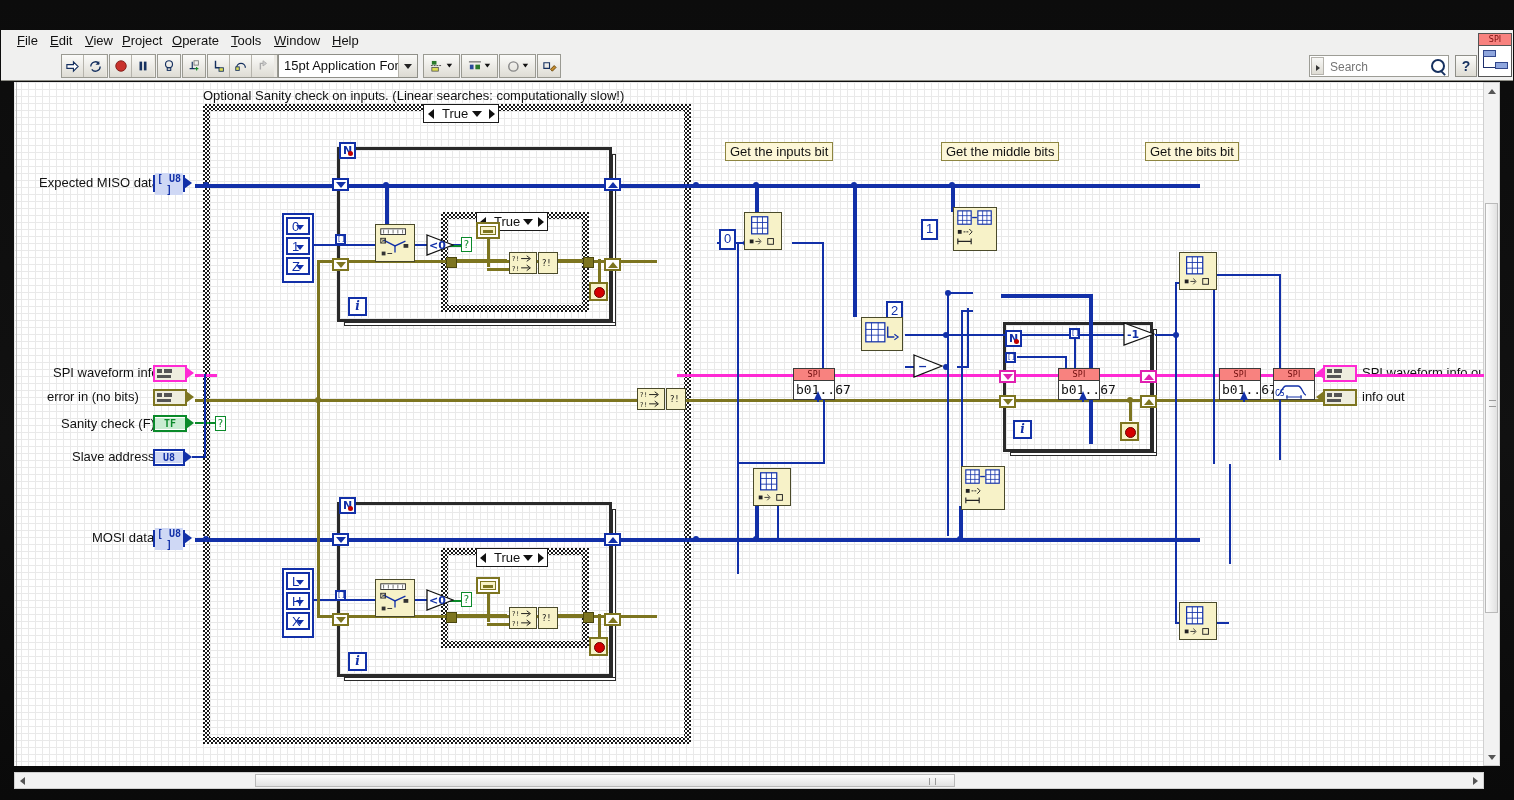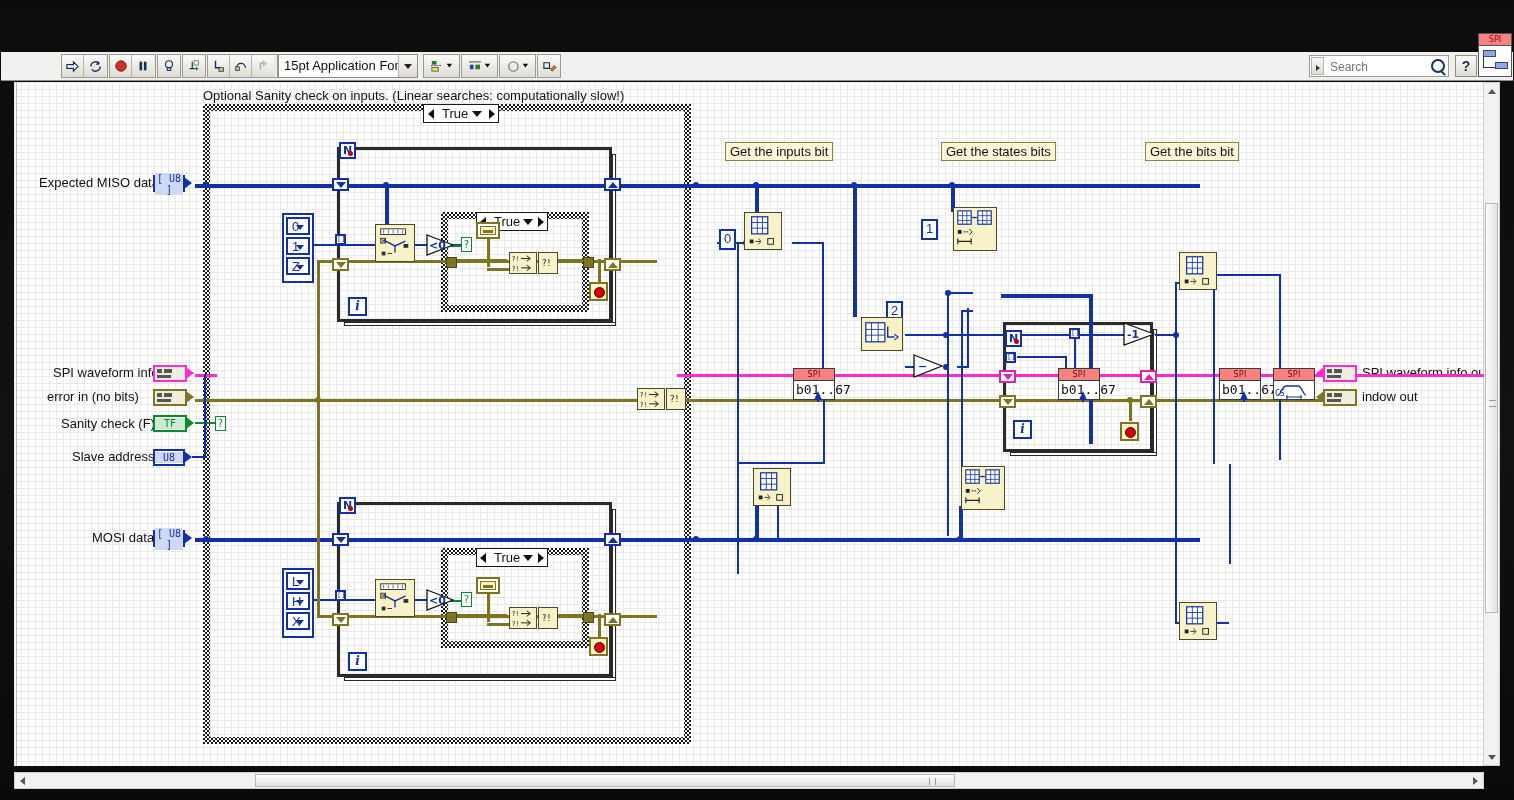--- a/index.html
+++ b/index.html
@@ -185,21 +185,21 @@
   .w.gh{height:2px;background:#0a8a2a;}
   .dashp{background-image:repeating-linear-gradient(90deg,#ff2ad4 0 5px,#fff 5px 8px);background-color:transparent;}
   .dasho{background-image:repeating-linear-gradient(90deg,#7d7520 0 5px,#fff 5px 8px);background-color:transparent;}
   .dashg{background-image:repeating-linear-gradient(90deg,#0a8a2a 0 3px,transparent 3px 6px);background-color:transparent;}
   .junc{position:absolute;width:6px;height:6px;border-radius:50%;background:#1230a8;z-index:5;}
   .junco{position:absolute;width:6px;height:6px;border-radius:50%;background:#7d7520;z-index:5;}
 
   
   .term{position:absolute;height:17px;box-sizing:border-box;display:flex;align-items:center;
         z-index:6;background:#fff;font-family:"DejaVu Sans Mono",monospace;font-size:10px;}
-  .term .tt{flex:1;text-align:center;font-weight:normal;letter-spacing:0px;}
+  .term .tt{flex:1;text-align:center;font-weight:bold;letter-spacing:0px;}
   .term.u8{border:2px solid #1230a8;color:#1230a8;}
   .term.u8 .tt{background:#cfd8f5;}
   .term.arru8{border:2px solid #1230a8;color:#1230a8;}
   .term.arru8 .tt{background:#cfd8f5;}
   .term.clpink{border:2px solid #ff2ad4;}
   .term.clolive{border:2px solid #7d7520;}
   .term.tf{border:2px solid #0a8a2a;color:#0a8a2a;}
   .term.tf .tt{background:#c9ecd2;}
   .cluster{width:100%;height:100%;position:relative;background:#efeedf;}
   .cluster .c1{position:absolute;left:2px;top:2px;width:5px;height:4px;background:#555;}
@@ -256,20 +256,30 @@
   .strk .inn{position:absolute;left:2px;top:2px;right:2px;bottom:2px;background:#f7f2c8;
       border:1px solid #7d7520;box-sizing:border-box;}
   .strk .inn:after{content:"";position:absolute;left:2px;top:3px;right:2px;height:3px;background:#7d7520;}
 </style>
 </head>
 <body>
 
 <div id="app">
 
 
+  <div class="menubar">
+    <div class="mi" style="left:16px"><u>F</u>ile</div>
+    <div class="mi" style="left:49px"><u>E</u>dit</div>
+    <div class="mi" style="left:84px"><u>V</u>iew</div>
+    <div class="mi" style="left:121px"><u>P</u>roject</div>
+    <div class="mi" style="left:171px"><u>O</u>perate</div>
+    <div class="mi" style="left:230px"><u>T</u>ools</div>
+    <div class="mi" style="left:273px"><u>W</u>indow</div>
+    <div class="mi" style="left:331px"><u>H</u>elp</div>
+  </div>
 
   <div class="toolbar">
 
     <div class="tgrp" style="left:60px;width:47px">
       <div class="tbtn">
         <span class="glyph">
           <svg width="15" height="15" viewBox="0 0 16 16">
               <path d="M2 6h7V3l5 5-5 5v-3H2z" fill="#fff" stroke="#15305f" stroke-width="1.2"></path>
             </svg>
         </span>
@@ -427,21 +437,21 @@
   <div class="cwrap">
 
     <div class="lab" style="left:186px;top:6px">Optional Sanity check on inputs. (Linear searches: computationally slow!)</div>
     <div class="lab" style="left:320px;top:50px">Search for illegal values</div>
     <div class="lab" style="left:261px;top:115px">Drive states</div>
     <div class="lab" style="left:425px;top:113px">Illegal value found?</div>
     <div class="lab" style="left:199px;top:469px">Compare states</div>
     <div class="lab" style="left:425px;top:449px">Illegal value found?</div>
 
     <div class="freelabel" style="left:708px;top:60px">Get the inputs bit</div>
-    <div class="freelabel" style="left:924px;top:60px">Get the states bits</div>
+    <div class="freelabel" style="left:924px;top:60px">Get the middle bits</div>
     <div class="freelabel" style="left:1128px;top:60px">Get the bits bit</div>
 
     <div class="casest" style="left:186px;top:22px;width:488px;height:640px">
       <div class="frame"></div>
           <div class="inner"></div>
     </div>
     <div class="casehdr" style="left:406px;top:22px;width:76px">
       <div class="ar l">
             <i></i>
           </div>
@@ -986,21 +996,21 @@
     <div class="term clolive" style="left:1306px;top:307px;width:34px">
       <div class="cluster">
             <div class="c1"></div>
             <div class="c2"></div>
             <div class="c3"></div>
           </div>
     </div>
     <svg style="position:absolute;left:1299px;top:308px;width:10px;height:15px;z-index:7">
           <polygon points="8,1 0,7 8,13" fill="#7d7520"></polygon>
         </svg>
-    <div class="lab" style="left:1345px;top:307px">indow out</div>
+    <div class="lab" style="left:1345px;top:307px">info out</div>
 
   </div>
   </div>
 
   <div class="vscroll">
     <div class="varrow up">
         <i></i>
       </div>
     <div class="vthumb"></div>
     <div class="varrow dn">

